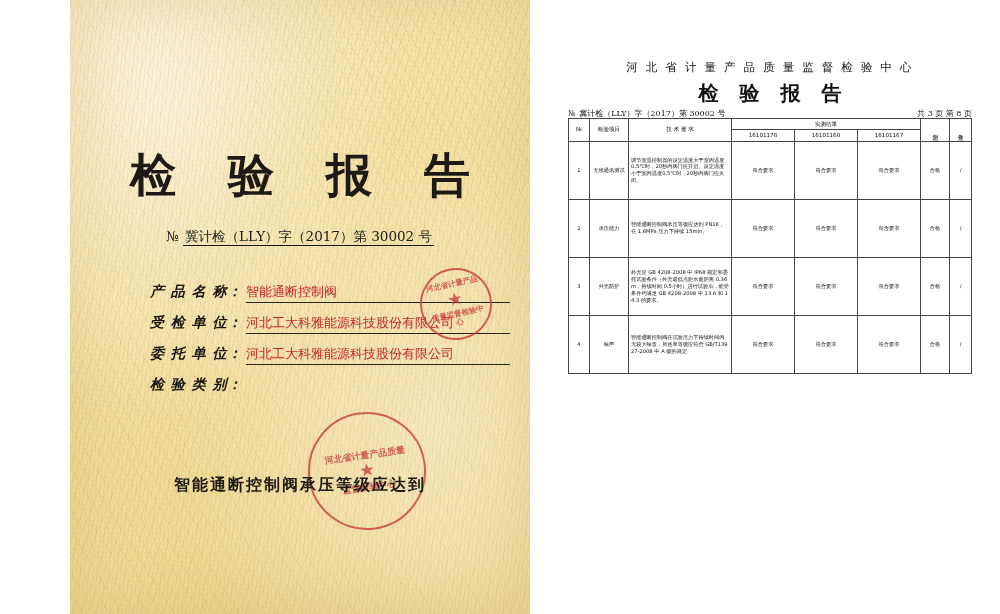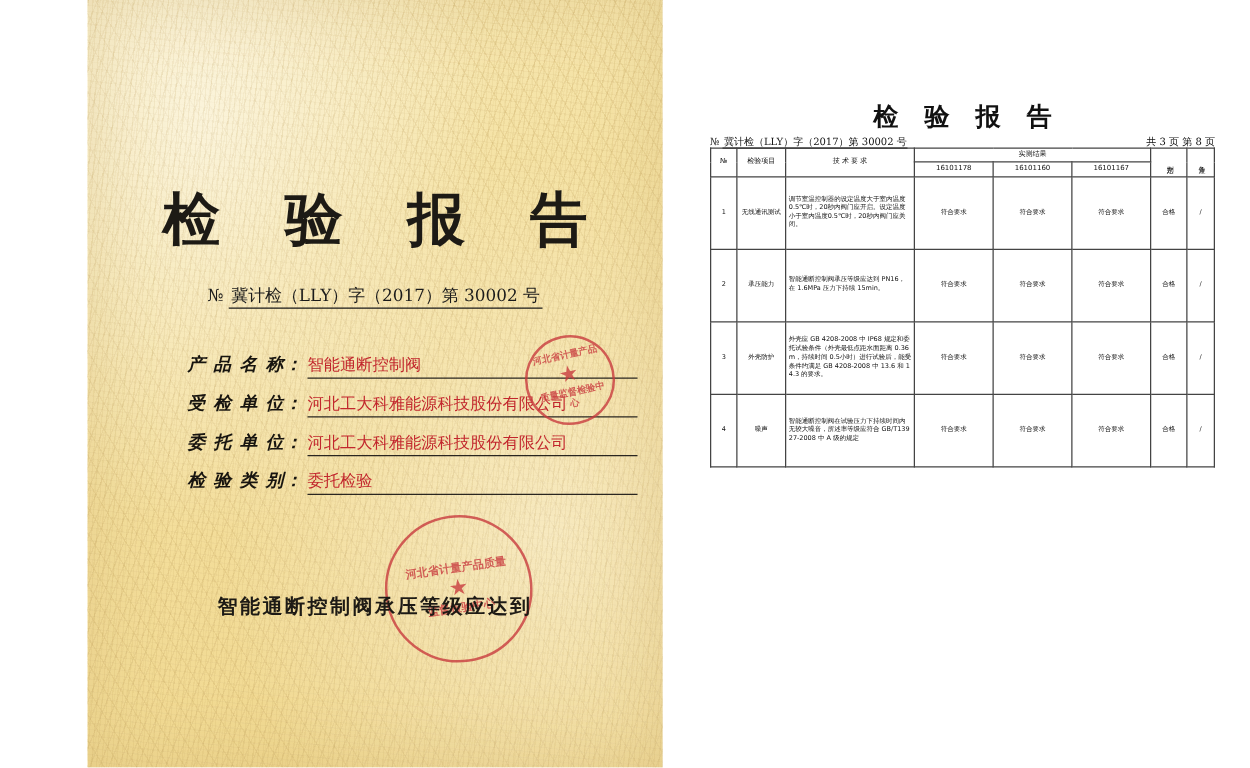--- a/index.html
+++ b/index.html
@@ -261,21 +261,20 @@
     <div class="cover-field">
       <span class="f-label">受 检 单 位：</span>
       <span class="f-value">河北工大科雅能源科技股份有限公司</span>
     </div>
     <div class="cover-field">
       <span class="f-label">委 托 单 位：</span>
       <span class="f-value">河北工大科雅能源科技股份有限公司</span>
     </div>
     <div class="cover-field">
       <span class="f-label">检 验 类 别：</span>
-      <span class="f-value">委托检验</span>
     </div>
   </div>
 
   <div class="seal seal-small">
     <div>
       <span>河北省计量产品</span>
       <span class="seal-star">★</span>
       <span>质量监督检验中心</span>
     </div>
   </div>
@@ -285,20 +284,21 @@
       <span>河北省计量产品质量</span>
       <span class="seal-star">★</span>
       <span>监督检验中心</span>
     </div>
   </div>
 
   <div class="cover-footer">智能通断控制阀承压等级应达到</div>
 </div>
 
 <div class="report">
+  <div class="rpt-org">河 北 省 计 量 产 品 质 量 监 督 检 验 中 心</div>
   <div class="rpt-title">检 验 报 告</div>
 
   <div class="rpt-subline">
     <span class="docno">
       <span>№</span>
       <span class="underlined">冀计检（LLY）字（2017）第 30002 号</span>
     </span>
     <span>共 3 页 第 8 页</span>
   </div>
 

